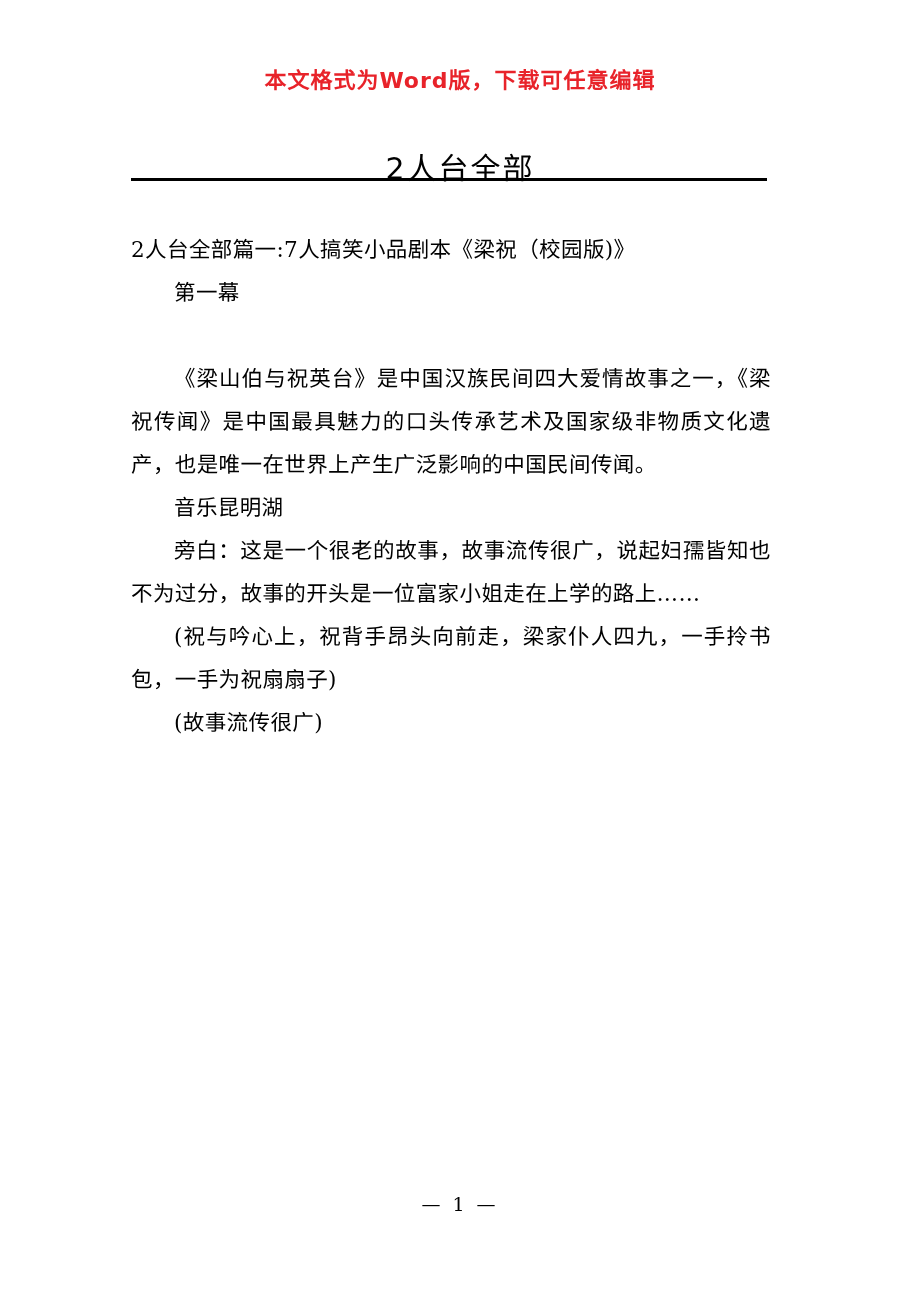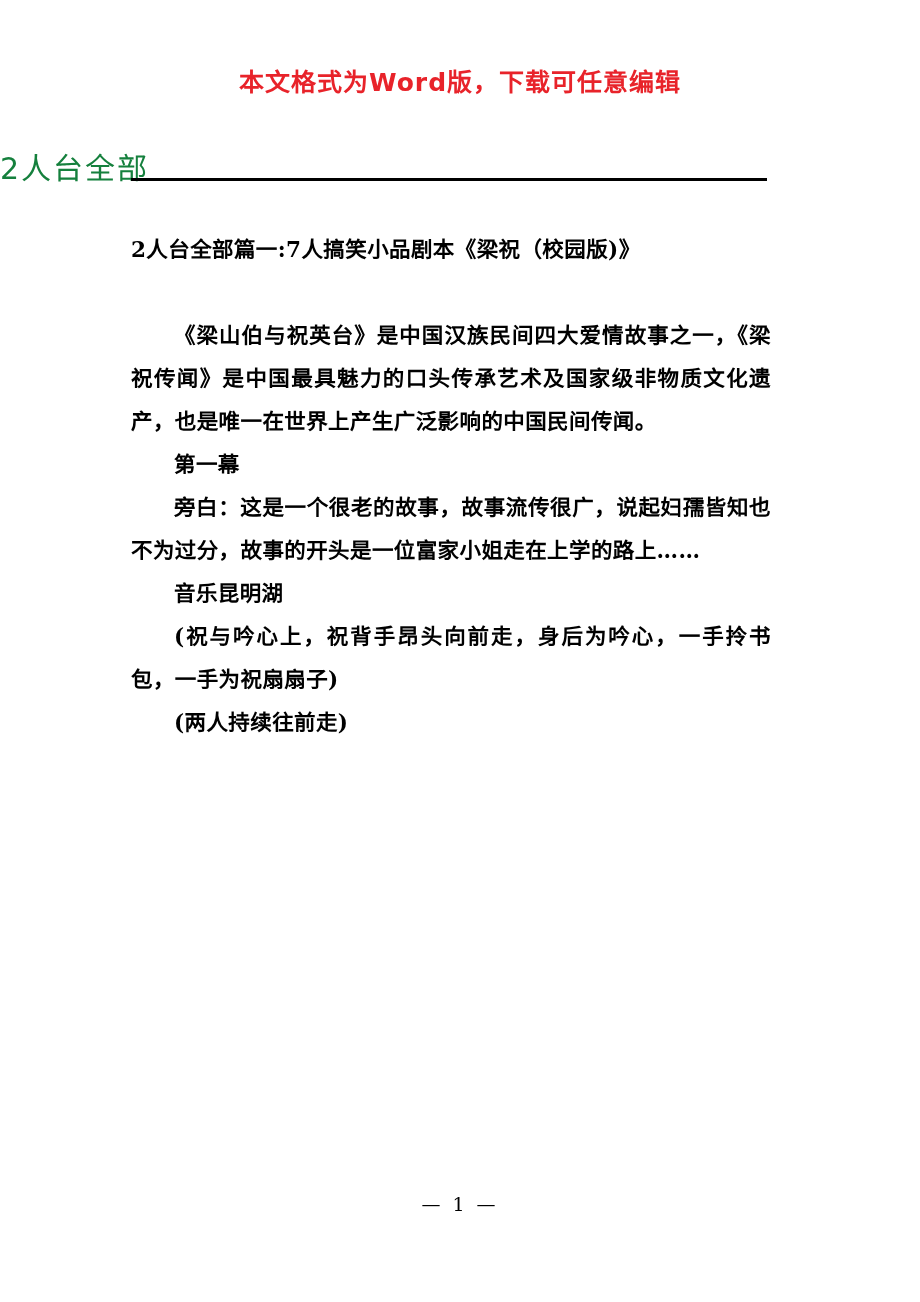--- a/index.html
+++ b/index.html
@@ -24,50 +24,50 @@
     padding: 0;
   }
   .banner {
     position: absolute;
     top: 62px;
     left: 0;
     width: 920px;
     text-align: center;
     color: #e8232a;
     font-weight: bold;
-    font-size: 25px;
+    font-size: 22px;
     letter-spacing: 1px;
     font-family: "DejaVu Sans", "Liberation Sans", sans-serif;
     white-space: nowrap;
   }
   .doc-title {
     position: absolute;
     top: 124px;
     left: 0;
     width: 920px;
-    color: #15803d;
+    text-align: center;
+    color: #000000;
     font-size: 30px;
     font-weight: normal;
     font-family: "DejaVu Sans", "Liberation Sans", sans-serif;
     letter-spacing: 2px;
   }
   .title-rule {
     position: absolute;
     top: 178px;
     left: 131px;
     width: 636px;
     height: 3px;
     background: #000000;
   }
   .content {
     position: absolute;
     top: 228px;
     left: 131px;
     width: 640px;
-    font-weight: bold;
   }
   .para {
     font-size: 21.5px;
     line-height: 43px;
     text-align: justify;
     text-justify: inter-ideograph;
     margin: 0;
     letter-spacing: 0.4px;
   }
   .indent-1 {
@@ -96,23 +96,23 @@
 <div class="page">
 
   <div class="banner">本文格式为Word版，下载可任意编辑</div>
 
   <h1 class="doc-title">2人台全部</h1>
 
   <div class="title-rule"></div>
 
   <div class="content">
     <p class="para indent-1">2人台全部篇一:7人搞笑小品剧本《梁祝（校园版)》</p>
+    <p class="para indent-2">第一幕</p>
     <p class="para indent-2 gap-big">《梁山伯与祝英台》是中国汉族民间四大爱情故事之一，《梁祝传闻》是中国最具魅力的口头传承艺术及国家级非物质文化遗产，也是唯一在世界上产生广泛影响的中国民间传闻。</p>
-    <p class="para indent-2">第一幕</p>
+    <p class="para indent-2">音乐昆明湖</p>
     <p class="para indent-2">旁白：这是一个很老的故事，故事流传很广，说起妇孺皆知也不为过分，故事的开头是一位富家小姐走在上学的路上……</p>
-    <p class="para indent-2">音乐昆明湖</p>
-    <p class="para indent-2">(祝与吟心上，祝背手昂头向前走，身后为吟心，一手拎书包，一手为祝扇扇子)</p>
-    <p class="para indent-2">(两人持续往前走)</p>
+    <p class="para indent-2">(祝与吟心上，祝背手昂头向前走，梁家仆人四九，一手拎书包，一手为祝扇扇子)</p>
+    <p class="para indent-2">(故事流传很广)</p>
   </div>
 
   <div class="footer">— 1 —</div>
 
 </div>
 
 </body></html>

